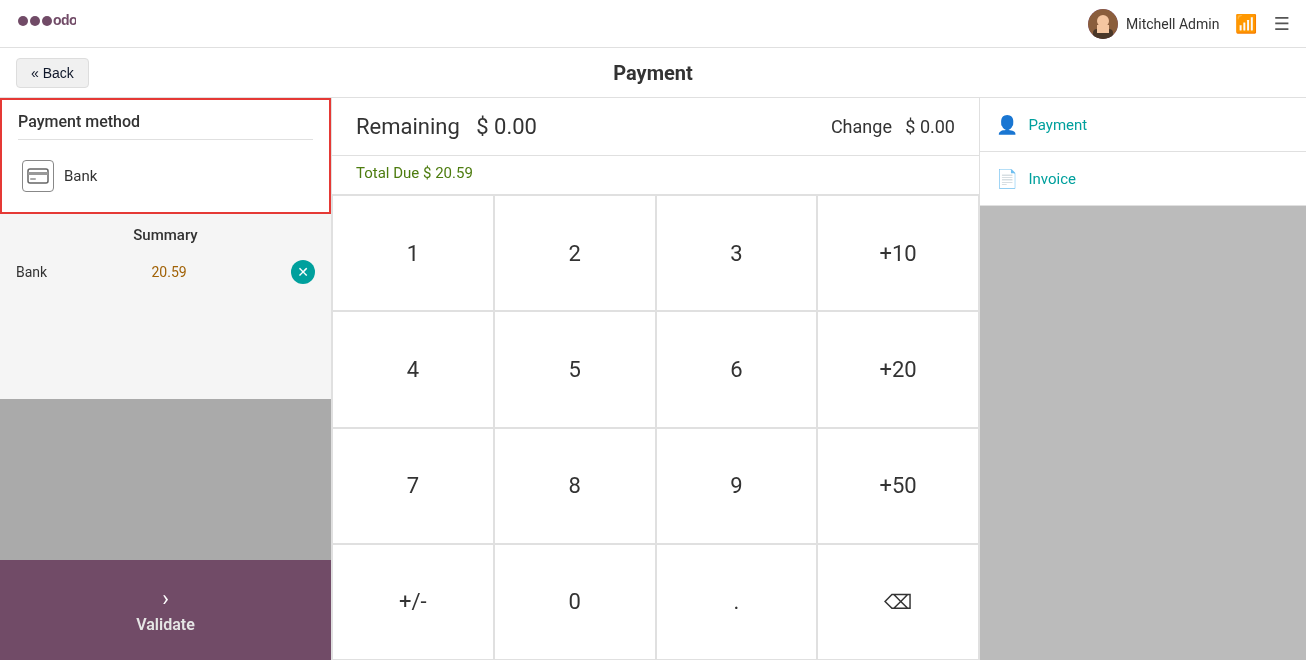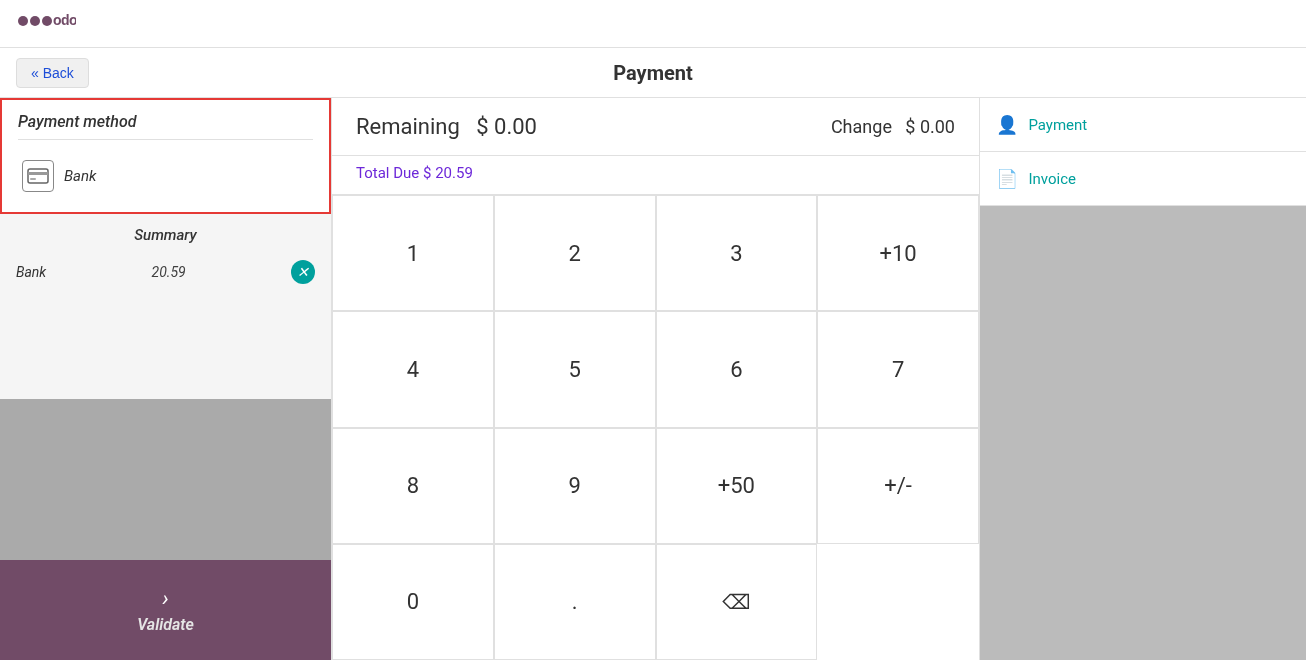--- a/index.html
+++ b/index.html
@@ -23,34 +23,33 @@
     
     .subheader {
       display: flex; align-items: center; justify-content: center;
       height: 50px; border-bottom: 1px solid #e0e0e0; background: #fff;
       position: relative;
     }
     .back-btn {
       position: absolute; left: 16px;
       display: flex; gap: 4px;
       padding: 6px 14px; background: #f0f0f0; border: 1px solid #ddd;
-      border-radius: 4px; cursor: pointer; font-size: 14px; color: #1d4ed8;
+      border-radius: 4px; cursor: pointer; font-size: 14px; color: #0f172a;
     }
     .page-title { font-size: 20px; color: #333; font-weight: 700; }
 
     
     .main-layout {
       display: flex; height: calc(660px - 48px - 50px);
     }
 
     
     .left-panel {
       width: 332px; display: flex; flex-direction: column;
       border-right: 1px solid #e0e0e0;
-      font-style: italic;
     }
     .payment-method-section {
       border: 2px solid #e53935; padding: 12px 16px;
       margin: 0;
     }
     .payment-method-title {
       font-size: 16px; color: #333; font-weight: 500; margin-bottom: 12px;
       border-bottom: 1px solid #e0e0e0; padding-bottom: 8px;
     }
     .bank-option {
@@ -69,21 +68,21 @@
       background: #f5f5f5; padding: 12px 16px; flex: 1;
     }
     .summary-title {
       font-size: 15px; color: #333; font-weight: 500; margin-bottom: 12px; text-align: center;
     }
     .summary-row {
       display: flex; align-items: center; justify-content: space-between;
       padding: 4px 0;
     }
     .summary-label { font-size: 14px; color: #333; }
-    .summary-value { font-size: 14px; color: #404040; }
+    .summary-value { font-size: 14px; color: #a16207; }
     .summary-remove {
       width: 24px; height: 24px; background: #00A09D; border-radius: 50%;
       display: flex; align-items: center; justify-content: center;
       color: #fff; font-size: 14px; cursor: pointer;
     }
 
     
     .validate-section {
       background: #714B67; padding: 16px;
       display: flex; flex-direction: column; align-items: center;
@@ -95,21 +94,21 @@
     
     .center-panel {
       flex: 1; display: flex; flex-direction: column;
       border-right: 1px solid #e0e0e0;
     }
     .amounts-bar {
       display: flex; align-items: center; justify-content: space-between;
       padding: 16px 24px; border-bottom: 1px solid #e0e0e0; background: #fff;
     }
     .remaining-block, .change-block { display: flex; flex-direction: column; }
-    .total-due { padding: 8px 24px 12px; color: #6d28d9; font-size: 15px; border-bottom: 1px solid #e0e0e0; }
+    .total-due { padding: 8px 24px 12px; color: #4d7c0f; font-size: 15px; border-bottom: 1px solid #e0e0e0; }
 
     
     .numpad {
       display: grid; grid-template-columns: repeat(4, 1fr);
       flex: 1;
     }
     .num-btn {
       display: flex; align-items: center; justify-content: center;
       border: 1px solid #e0e0e0; font-size: 22px; color: #333;
       cursor: pointer; background: #fff; min-height: 100px;
@@ -135,20 +134,35 @@
 <div class="topbar">
   <div class="topbar-logo">
     <div class="odoo-logo">
       <svg width="60" height="28" viewBox="0 0 120 40">
         <circle cx="14" cy="20" r="10" fill="#714B67"></circle>
         <circle cx="38" cy="20" r="10" fill="#714B67"></circle>
         <circle cx="62" cy="20" r="10" fill="#714B67"></circle>
         <text x="74" y="28" font-size="28" fill="#714B67" font-family="sans-serif" font-weight="bold">odoo</text>
       </svg>
     </div>
+  </div>
+  <div class="topbar-right">
+    <div class="user-info">
+      <div class="avatar">
+        <svg width="30" height="30" viewBox="0 0 30 30">
+          <rect width="30" height="30" rx="15" fill="#8B5E3C"></rect>
+          <circle cx="15" cy="12" r="6" fill="#F5C6A0"></circle>
+          <rect x="5" y="20" width="20" height="10" rx="4" fill="#4A3728"></rect>
+          <rect x="9" y="16" width="12" height="8" fill="#F5C6A0"></rect>
+        </svg>
+      </div>
+      <span class="username">Mitchell Admin</span>
+    </div>
+    <span class="wifi-icon">📶</span>
+    <span class="menu-icon">☰</span>
   </div>
 </div>
 
 <div class="subheader">
   <button class="back-btn">
     <span>« Back</span>
   </button>
   <span class="page-title">Payment</span>
 </div>
 
@@ -197,20 +211,21 @@
   </div>
     <div class="total-due">Total Due  $ 20.59</div>
     <div class="numpad" id="numpad-grid">
         <div class="num-btn">1</div>
         <div class="num-btn">2</div>
         <div class="num-btn">3</div>
         <div class="num-btn">+10</div>
         <div class="num-btn">4</div>
         <div class="num-btn">5</div>
         <div class="num-btn">6</div>
+        <div class="num-btn">+20</div>
         <div class="num-btn">7</div>
         <div class="num-btn">8</div>
         <div class="num-btn">9</div>
         <div class="num-btn">+50</div>
         <div class="num-btn">+/-</div>
         <div class="num-btn">0</div>
         <div class="num-btn">.</div>
         <div class="num-btn">
           <span class="backspace-icon">⌫</span>
         </div>

